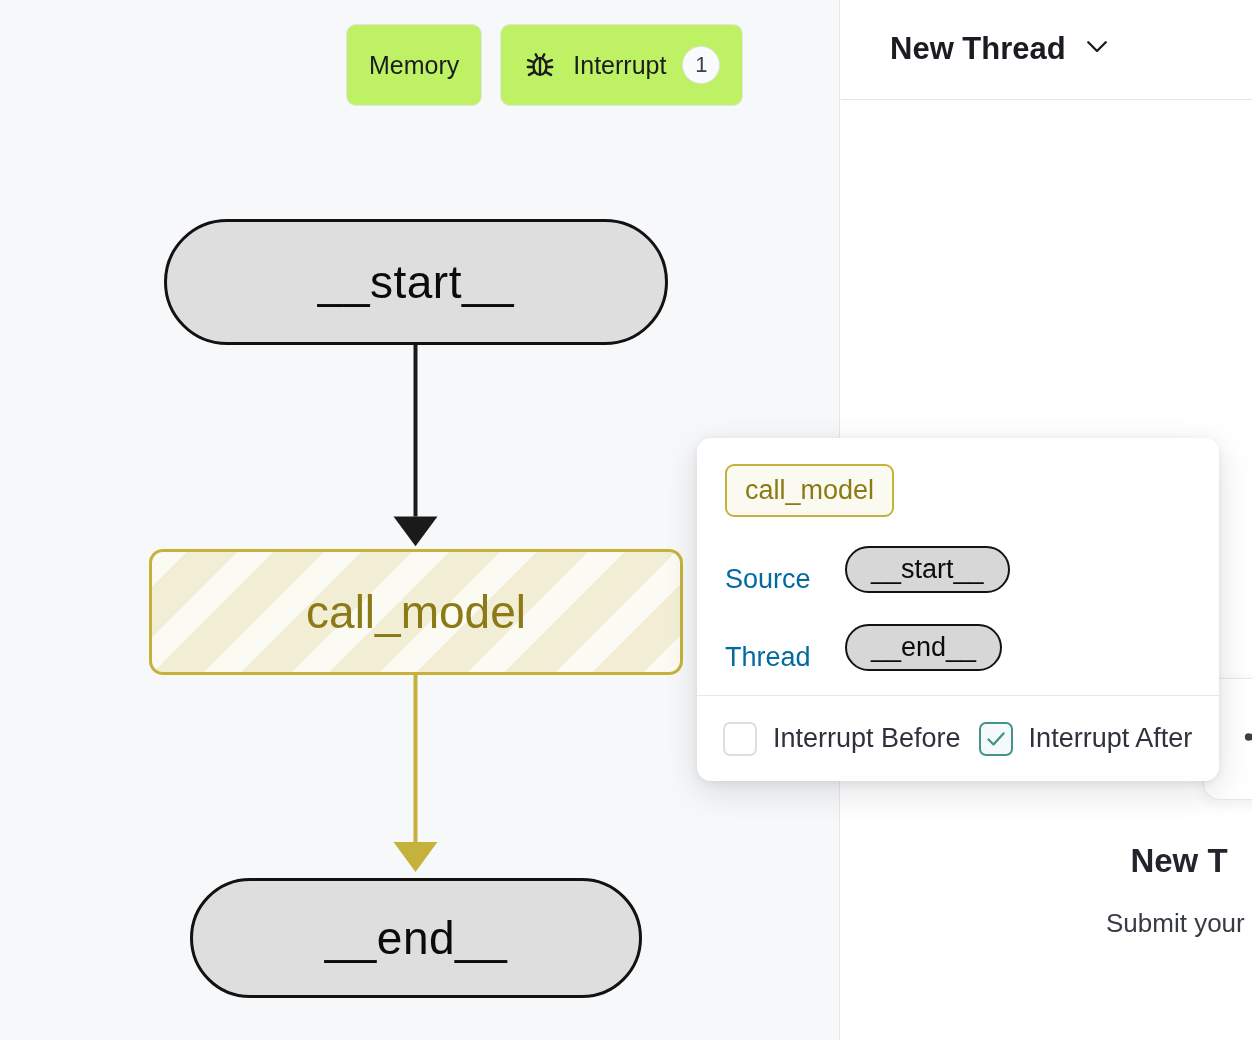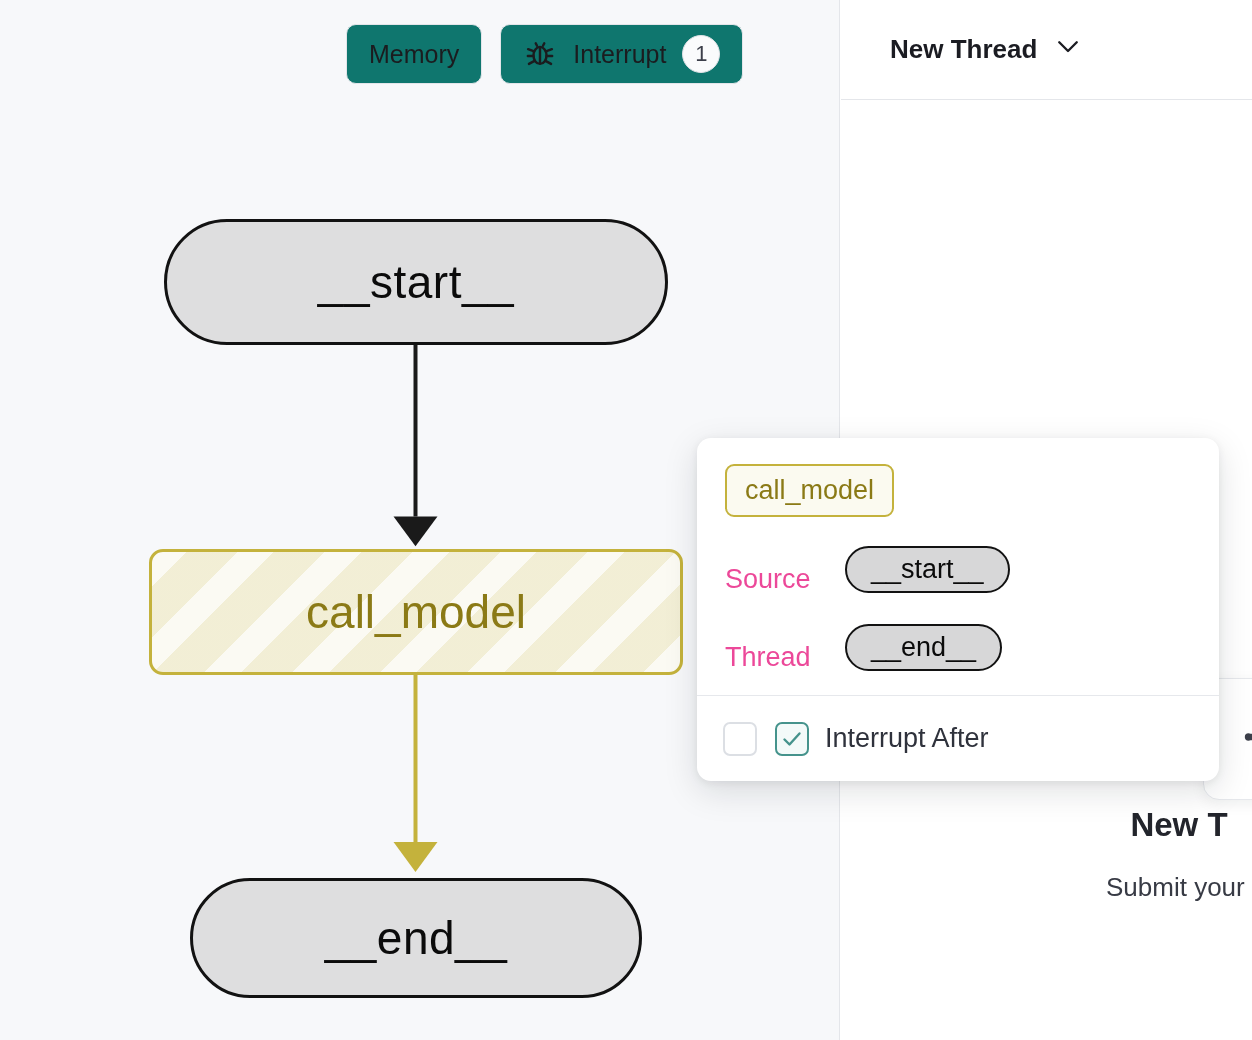--- a/index.html
+++ b/index.html
@@ -28,24 +28,24 @@
 
   
   #graph-toolbar {
     position: absolute;
     left: 346px; top: 24px;
     display: flex;
     gap: 18px;
     align-items: flex-start;
   }
   .tool-btn {
-    background: #0f766e;
+    background: #bef264;
     border: 1px solid #e3e5e9;
     border-radius: 10px;
-    height: 60px;
+    height: 82px;
     display: flex;
     align-items: center;
     padding: 16px 22px;
     gap: 16px;
     cursor: pointer;
     color: #1b1c1f;
     font-size: 25px;
     line-height: 1;
     white-space: nowrap;
   }
@@ -110,26 +110,25 @@
   #thread-header {
     position: absolute;
     left: 0; top: 0; right: 0;
     height: 100px;
     border-bottom: 1px solid #e4e6ea;
     display: flex;
     align-items: center;
   }
   #thread-selector {
     display: flex;
-    align-items: center;
     gap: 16px;
     margin-left: 49px;
     cursor: pointer;
     color: #1b1c22;
-    font-size: 26px;
+    font-size: 31px;
     font-weight: bold;
     white-space: nowrap;
   }
 
   
   #edge-card {
     position: absolute;
     left: 1203px; top: 678px;
     width: 120px; height: 122px;
     background: #ffffff;
@@ -138,21 +137,21 @@
     box-shadow: 0 4px 14px rgba(20,23,31,0.07);
     display: flex;
     align-items: center;
     justify-content: flex-start;
     padding-left: 36px;
     cursor: pointer;
   }
 
   #thread-empty {
     position: absolute;
-    left: 0; top: 806px;
+    left: 0; top: 842px;
     width: 100%;
     text-align: center;
     color: #23252c;
   }
   #thread-empty-title {
     font-size: 33px;
     font-weight: bold;
     white-space: nowrap;
     margin-left: 265px;
   }
@@ -187,21 +186,21 @@
     font-size: 27px;
     cursor: pointer;
   }
   .kv-row {
     display: flex;
     align-items: center;
     gap: 26px;
     margin-top: 27px;
   }
   .kv-key {
-    color: #ec4899;
+    color: #0369a1;
     font-size: 27px;
     width: 94px;
     margin-top: 20px;
   }
   .kv-pill {
     background: #d7d7d8;
     border: 2.5px solid #121212;
     border-radius: 40px;
     color: #0b0b0b;
     font-size: 27px;
@@ -344,20 +343,21 @@
         <span class="kv-key">Thread</span>
         <span class="kv-pill">__end__</span>
       </div>
     </div>
 
     <div id="popover-divider"></div>
 
     <div id="popover-footer">
       <label class="check-item">
         <span class="checkbox"></span>
+        <span class="check-label">Interrupt Before</span>
       </label>
       <label class="check-item">
         <span class="checkbox checked">
           <svg width="24" height="24" viewBox="0 0 24 24" fill="none" stroke="#45938c" stroke-width="2.4" stroke-linecap="round" stroke-linejoin="round">
             <polyline points="4.5 12.5 9.5 17.5 19.5 6.5"></polyline>
           </svg>
         </span>
         <span class="check-label">Interrupt After</span>
       </label>
     </div>

